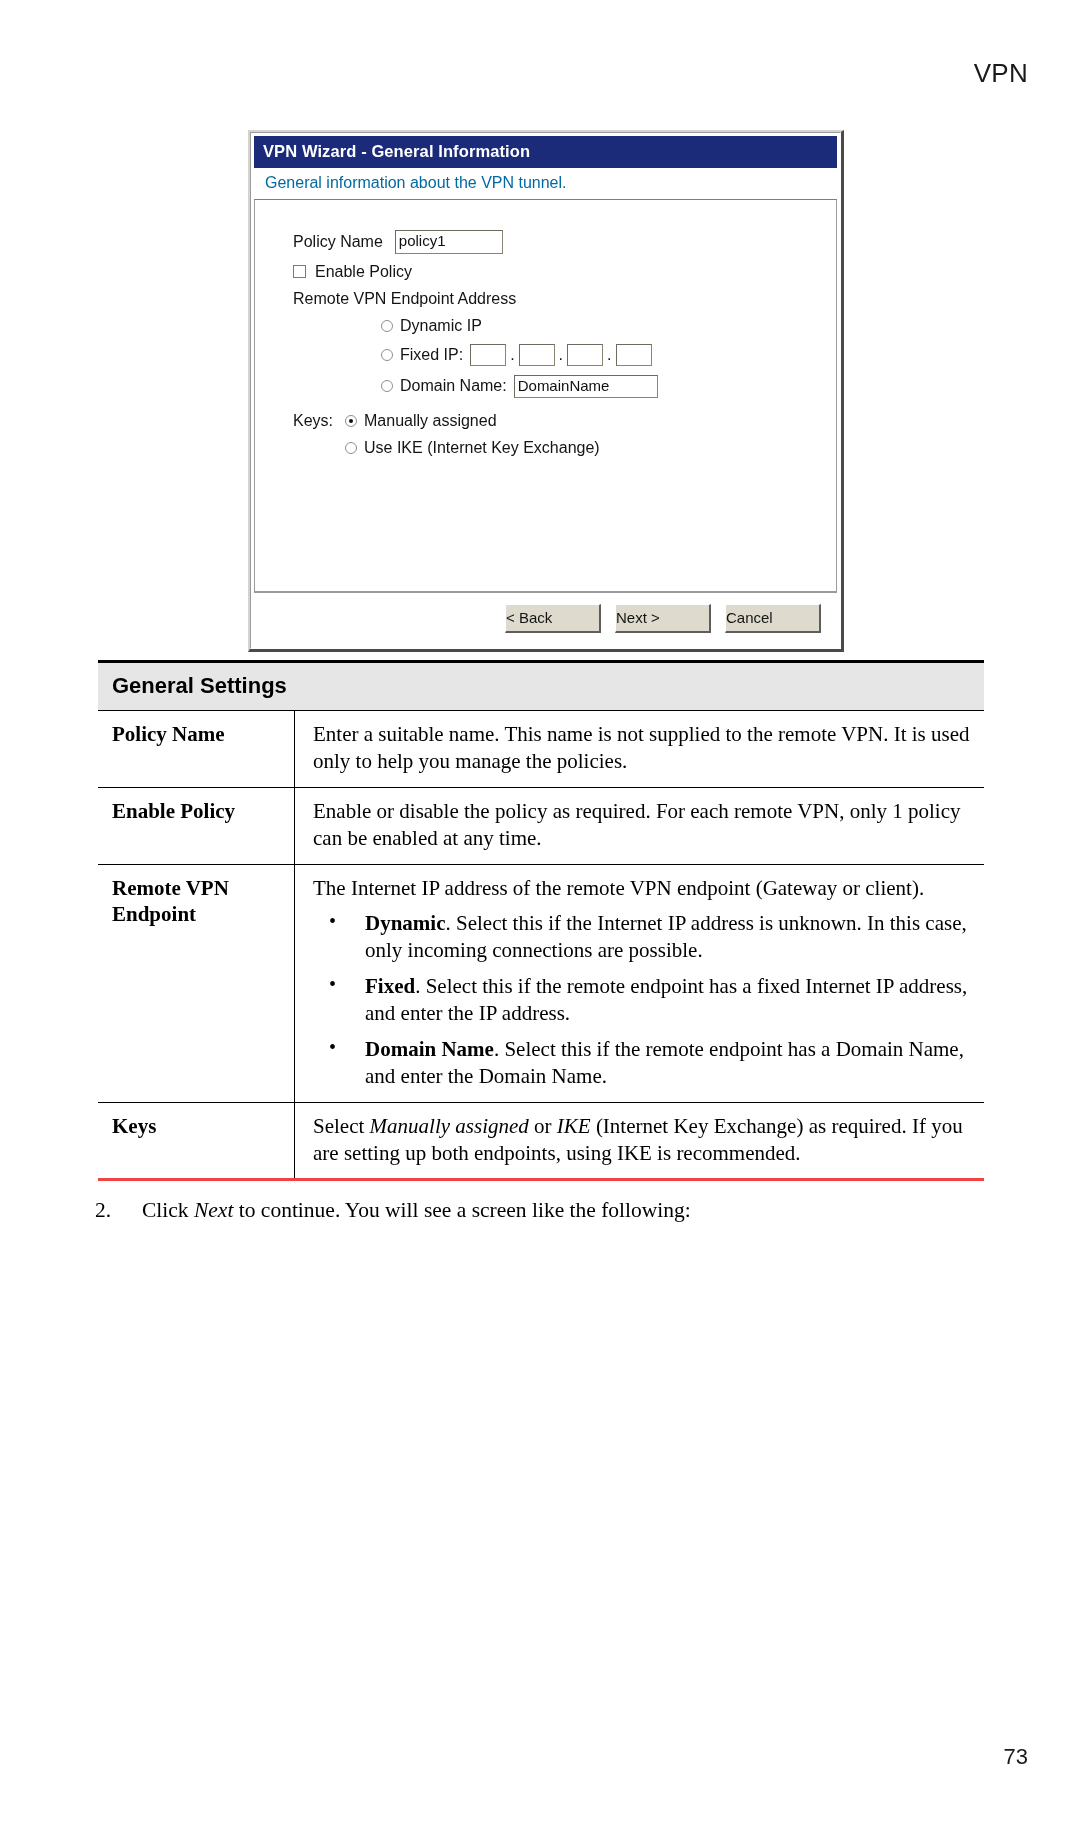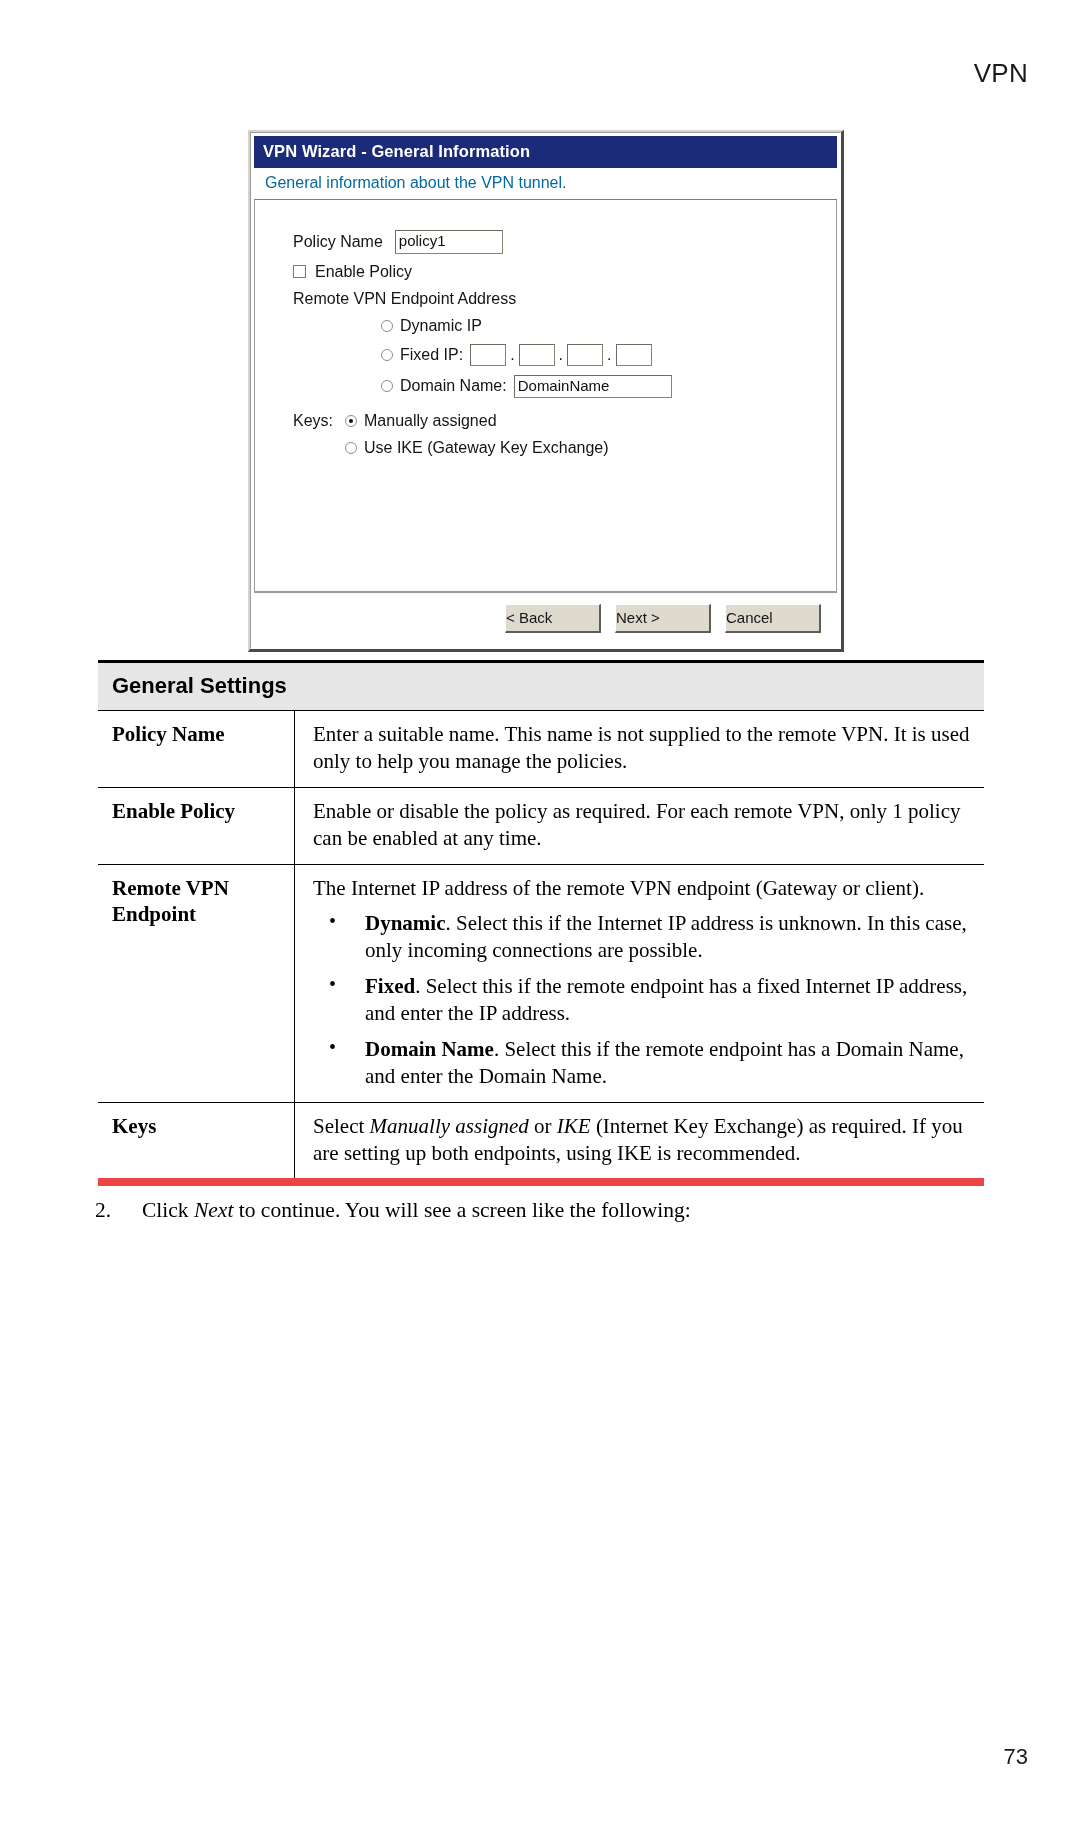--- a/index.html
+++ b/index.html
@@ -106,21 +106,21 @@
     border-left-color: #6e6a5e;
     background: #ffffff;
     font-family: "Liberation Sans", sans-serif;
     font-size: 15px;
     color: #101010;
     padding: 2px 3px 3px 3px;
     box-sizing: border-box;
     line-height: 1.1;
   }
   .txt-policy { width: 108px; margin-left: 12px; }
-  .txt-domain { width: 158px; margin-left: 7px; }
+  .txt-domain { width: 144px; margin-left: 7px; }
   .txt-octet  { width: 36px; height: 22px; }
 
   .chk {
     width: 13px; height: 13px;
     border: 1px solid #7a7a7a;
     background: #ffffff;
     display: inline-block;
     margin-right: 9px;
     box-sizing: border-box;
   }
@@ -208,21 +208,21 @@
     font-weight: bold;
     padding: 10px 10px 12px 14px;
     border-right: 1.5px solid #000000;
     line-height: 1.28;
   }
   .col-desc {
     padding: 10px 14px 12px 18px;
     line-height: 1.28;
   }
   .rowline td { border-bottom: 1.5px solid #000000; }
-  .lastrow td { border-bottom: 8px solid #ef4444; }
+  .lastrow td { border-bottom: 3px solid #ef4444; }
 
   .bullets { margin: 4px 0 0 0; padding: 0; list-style: none; }
   .bullets li {
     position: relative;
     padding-left: 52px;
     margin-top: 9px;
     line-height: 1.28;
   }
   .bullets li::before {
     content: "\2022";
@@ -298,21 +298,21 @@
           </div>
 
           <div class="keys-row">
             <span class="keys-label">Keys:</span>
             <span class="radio checked"></span>
             <span class="lbl">Manually assigned</span>
           </div>
 
           <div class="frow indent-keys" style="margin-top:9px">
             <span class="radio"></span>
-            <span class="lbl">Use IKE (Gateway Key Exchange)</span>
+            <span class="lbl">Use IKE (Internet Key Exchange)</span>
           </div>
 
         </div>
       </div>
 
       <div class="btn-bar">
         <div class="btn">&lt; Back</div>
         <div class="btn">Next &gt;</div>
         <div class="btn">Cancel</div>
       </div>

